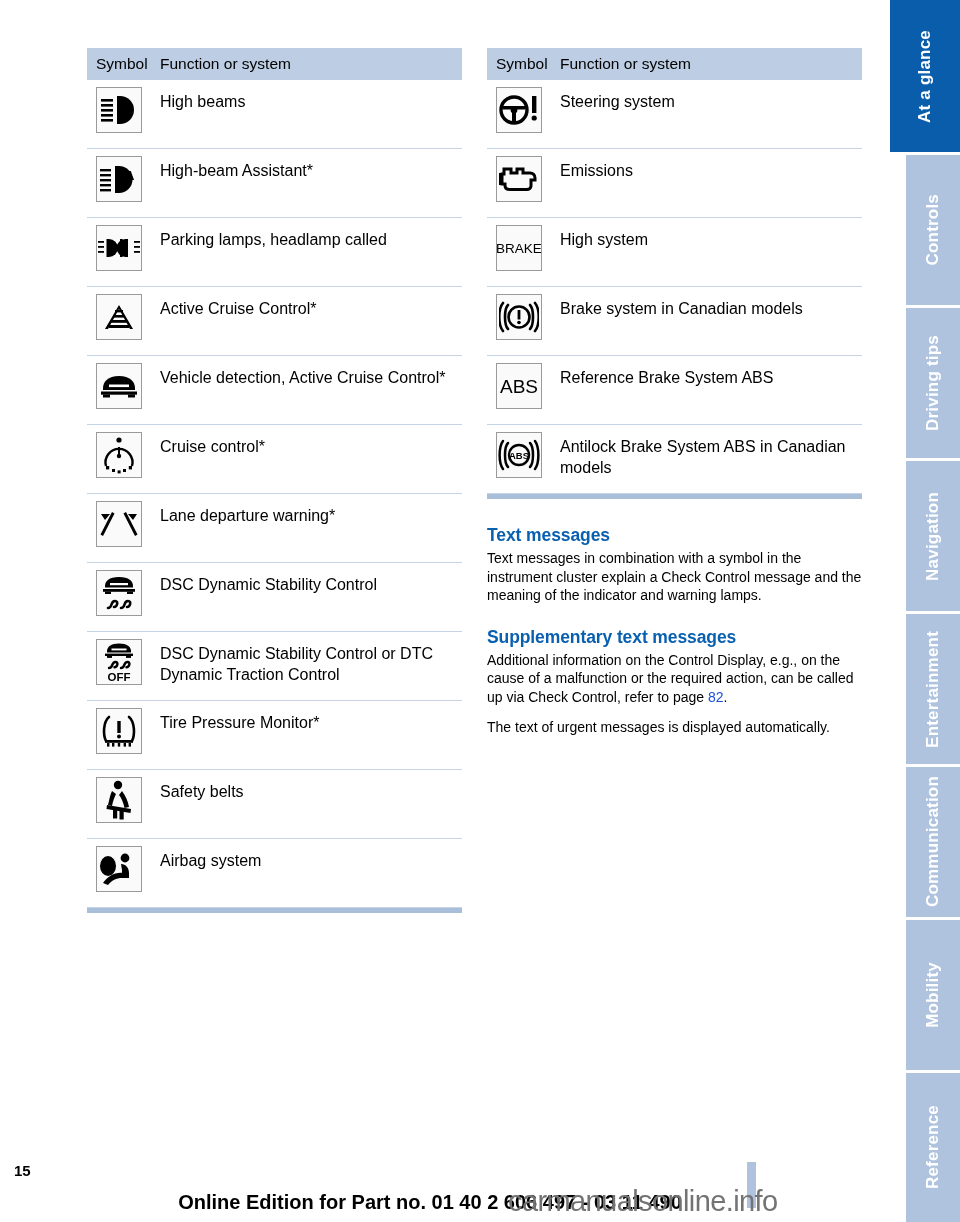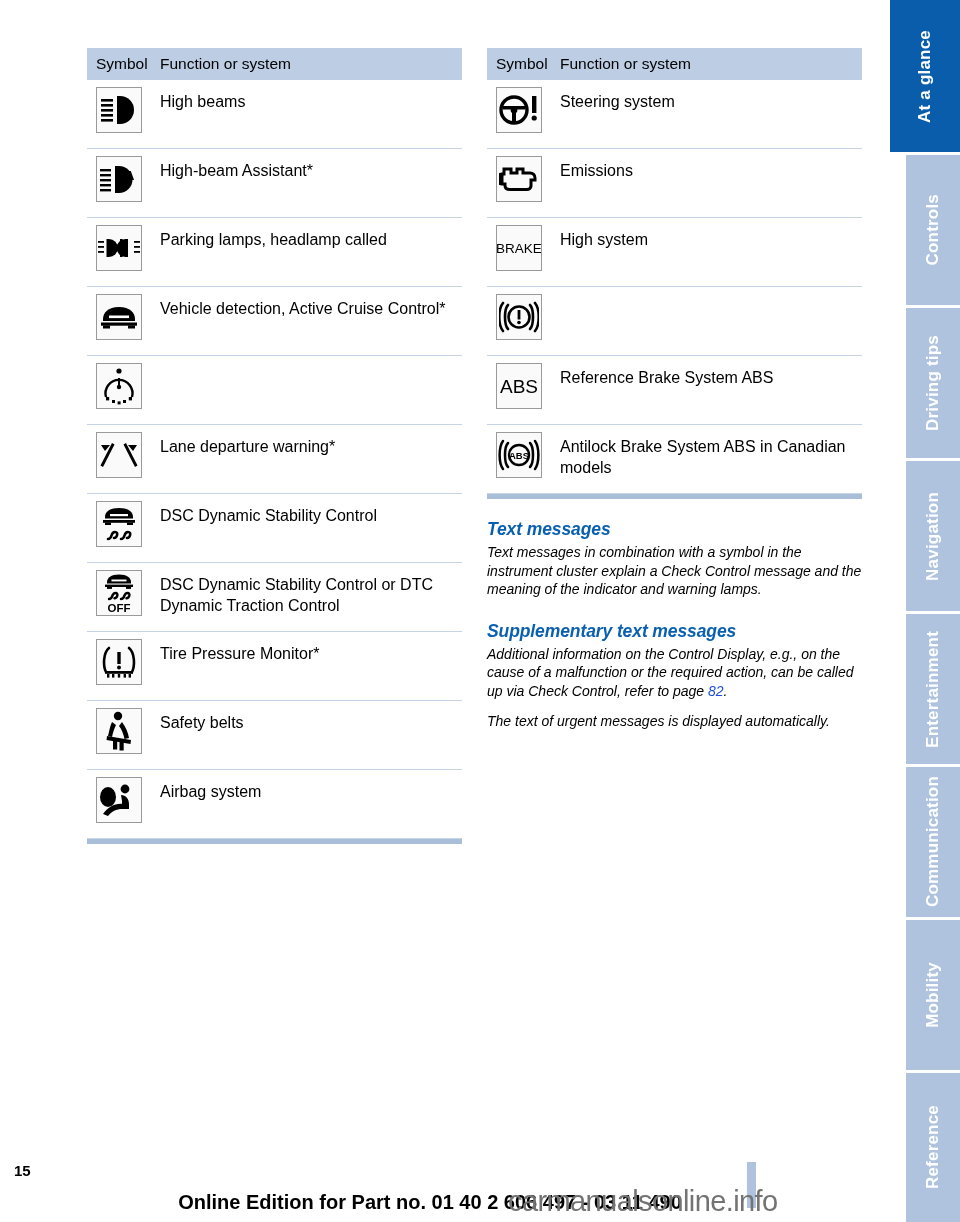--- a/index.html
+++ b/index.html
@@ -74,21 +74,21 @@
   .sym {
     width:46px; height:46px;
     border:1px solid #9a9a9a;
     background:#fafafa;
     display:flex; align-items:center; justify-content:center;
     overflow:hidden;
   }
   .sym svg { display:block; }
 
   
-  .prose { margin-top:20px;font-style:italic; }
+  .prose { margin-top:26px; }
   h2.sec {
     font-size:17.5px;
     font-weight:bold;
     color:#0a60b0;
     margin:0 0 3px 0;
     letter-spacing:-0.1px;
   }
   h2.sec.second { margin-top:22px; }
   p.body {
     font-size:14px;
@@ -231,20 +231,36 @@
                 <rect x="36" y="6" width="6" height="1.8"></rect>
                 <rect x="36" y="11" width="6" height="1.8"></rect>
                 <rect x="36" y="16" width="6" height="1.8"></rect>
               </g>
             </svg>
           </div>
         </div>
         <div class="cell-text">Parking lamps, headlamp called</div>
       </div>
 
+      <div class="row">
+        <div class="cell-symbol">
+          <div class="sym">
+            <svg width="38" height="30" viewBox="0 0 38 30">
+              <g fill="#000">
+                <path d="M19 3 L33 27 L30 27 L19 7 L8 27 L5 27 Z"></path>
+                <rect x="15" y="8" width="8" height="2.4"></rect>
+                <rect x="13" y="13" width="12" height="2.6"></rect>
+                <rect x="11" y="18" width="16" height="2.8"></rect>
+                <rect x="9" y="23" width="20" height="3"></rect>
+              </g>
+            </svg>
+          </div>
+        </div>
+        <div class="cell-text">Active Cruise Control*</div>
+      </div>
 
       <div class="row">
         <div class="cell-symbol">
           <div class="sym">
             <svg width="40" height="26" viewBox="0 0 40 26">
               <g fill="#000">
                 <path d="M4 15 C4 9 9 3 20 3 C31 3 36 9 36 15 L36 17 L4 17 Z"></path>
                 <rect x="10" y="11.5" width="20" height="2.6" fill="#fff"></rect>
                 <rect x="2" y="18.5" width="36" height="3.2"></rect>
                 <rect x="4" y="21.5" width="7" height="3"></rect>
@@ -269,20 +285,21 @@
                 <rect x="17" y="11" width="2" height="10"></rect>
                 <rect x="5" y="30" width="3.2" height="3.4"></rect>
                 <rect x="27.8" y="30" width="3.2" height="3.4"></rect>
                 <rect x="11" y="33" width="3" height="3"></rect>
                 <rect x="22" y="33" width="3" height="3"></rect>
                 <rect x="16.6" y="34.4" width="3" height="3"></rect>
               </g>
             </svg>
           </div>
         </div>
+        <div class="cell-text">Cruise control*</div>
       </div>
 
       <div class="row">
         <div class="cell-symbol">
           <div class="sym">
             <svg width="40" height="28" viewBox="0 0 40 28">
               <g fill="#000">
                 <path d="M2 4 L11 4 L6 10 Z"></path>
                 <path d="M13 2 L15.5 3.6 L4 26 L1.5 24.4 Z"></path>
                 <path d="M38 4 L29 4 L34 10 Z"></path>
@@ -460,20 +477,21 @@
                 <path d="M36 3 C41 9 41 25 36 31"></path>
                 <circle cx="20" cy="17" r="10.5" stroke-width="2.6"></circle>
               </g>
               <g fill="#000">
                 <rect x="18.6" y="10" width="2.8" height="9.5"></rect>
                 <circle cx="20" cy="22.5" r="1.8"></circle>
               </g>
             </svg>
           </div>
         </div>
+        <div class="cell-text">Brake system in Canadian models</div>
       </div>
 
       <div class="row">
         <div class="cell-symbol">
           <div class="sym">
             <svg width="44" height="24" viewBox="0 0 44 24">
               <text x="22" y="19" text-anchor="middle" font-family="Liberation Sans, sans-serif" font-size="19" fill="#000">ABS</text>
             </svg>
           </div>
         </div>

